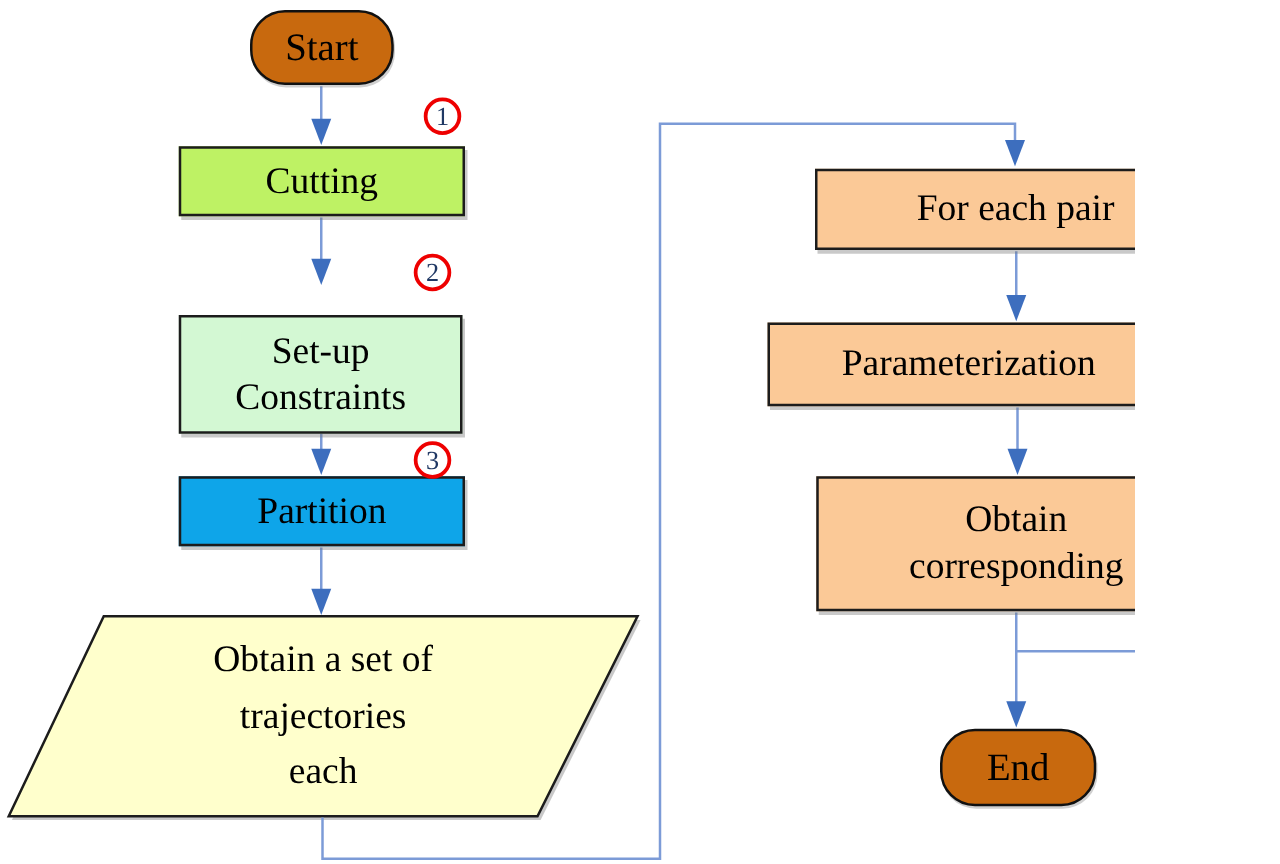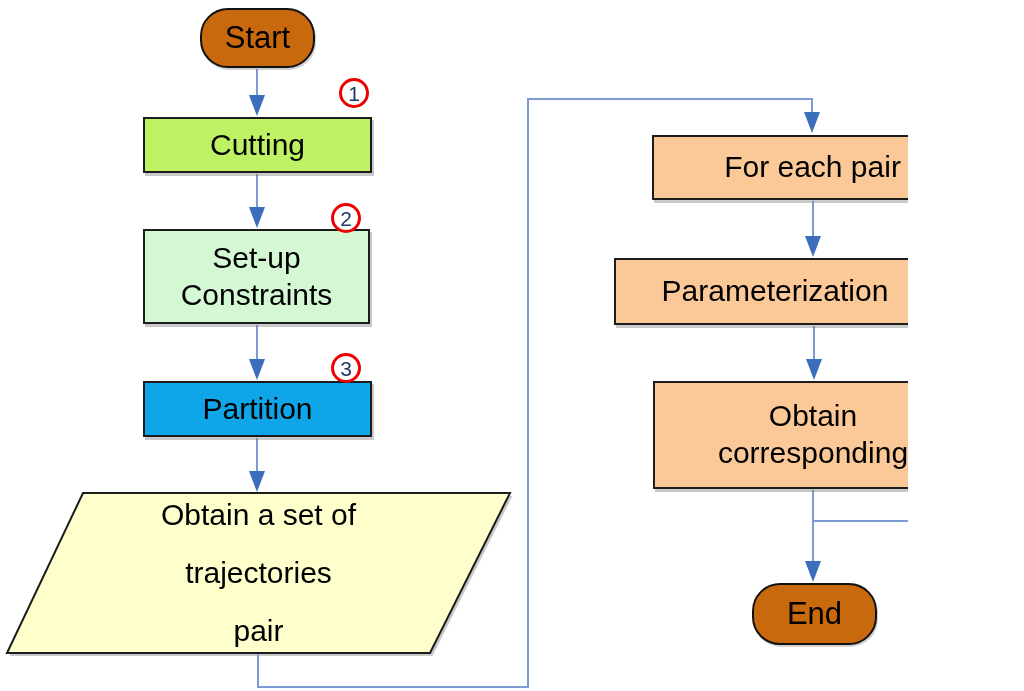--- a/index.html
+++ b/index.html
@@ -1,36 +1,36 @@
 <!DOCTYPE html>
 <html><head>
 <meta charset="utf-8">
 <style>
   html,body{margin:0;padding:0;background:#ffffff;}
   .canvas{
     position:relative;width:908px;height:691px;background:#ffffff;overflow:hidden;
-    font-family:Liberation Sans, sans-serif;color:#000;
+    font-family:Liberation Serif, serif;color:#000;
   }
   .wires{position:absolute;left:0;top:0;width:1024px;height:691px;}
   .node{
     position:absolute;box-sizing:border-box;display:flex;align-items:center;justify-content:center;
     text-align:center;font-size:30px;line-height:1.22;border:2px solid #1c1c1c;
     box-shadow:2px 3px 0 rgba(120,120,120,0.40);
   }
   .terminator{
     background:#C8690E;border:2px solid #111;border-radius:28px;font-size:31px;
     box-shadow:1px 2px 0 rgba(120,120,120,0.35);
   }
   .fill-cyan{background:#bef264;}
-  .fill-green{background:#D3F8D3;}
+  .fill-green{background:#D3F8D3;margin-top:23px;}
   .fill-yellow{background:#0ea5e9;}
   .fill-peach{background:#FBC997;justify-content:center;}
   .obtain-text{
     position:absolute;left:7px;top:493px;width:503px;height:160px;
-    display:flex;flex-direction:column;align-items:center;justify-content:space-between;
+    display:flex;flex-direction:column;align-items:center;justify-content:center;
     font-size:30px;line-height:1.48;text-align:center;
   }
   .badge{
     position:absolute;box-sizing:border-box;width:30px;height:30px;border-radius:50%;
     border:3px solid #EE0000;background:#ffffff;color:#1F3864;
     display:flex;align-items:center;justify-content:center;
     font-size:21px;line-height:1;
   }
 </style>
 </head>
@@ -83,21 +83,21 @@
     </span>
   </div>
 
   <div class="node fill-yellow" style="left:143px;top:381px;width:229px;height:56px;">
     <span>Partition</span>
   </div>
 
   <div class="obtain-text">
     <span>Obtain a set of</span>
     <span>trajectories</span>
-    <span>pair</span>
+    <span>each</span>
   </div>
 
   <div class="node fill-peach" style="left:652px;top:135px;width:321px;height:65px;">
     <span>For each pair</span>
   </div>
 
   <div class="node fill-peach" style="left:614px;top:258px;width:322px;height:67px;">
     <span>Parameterization</span>
   </div>
 

